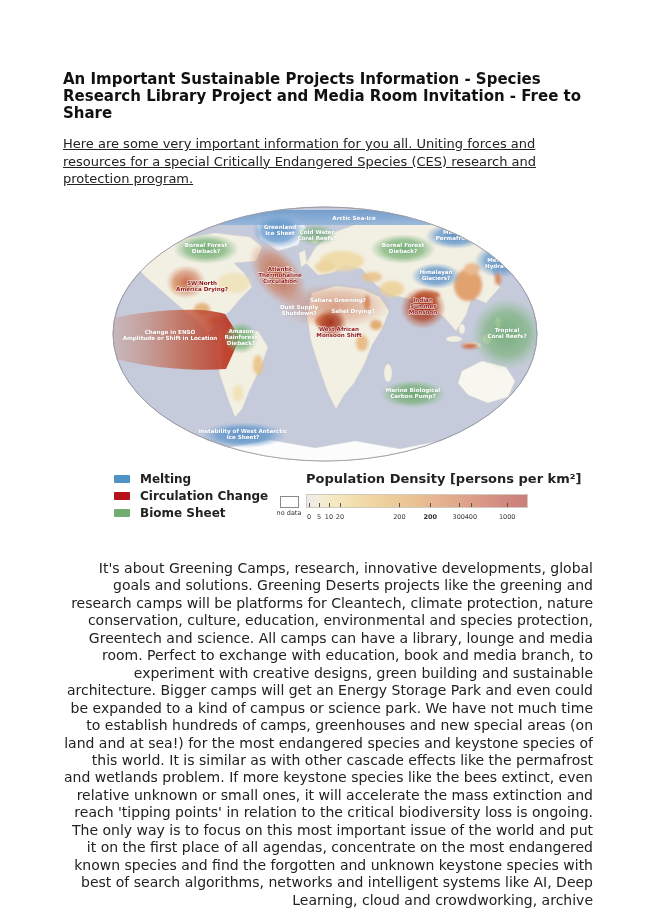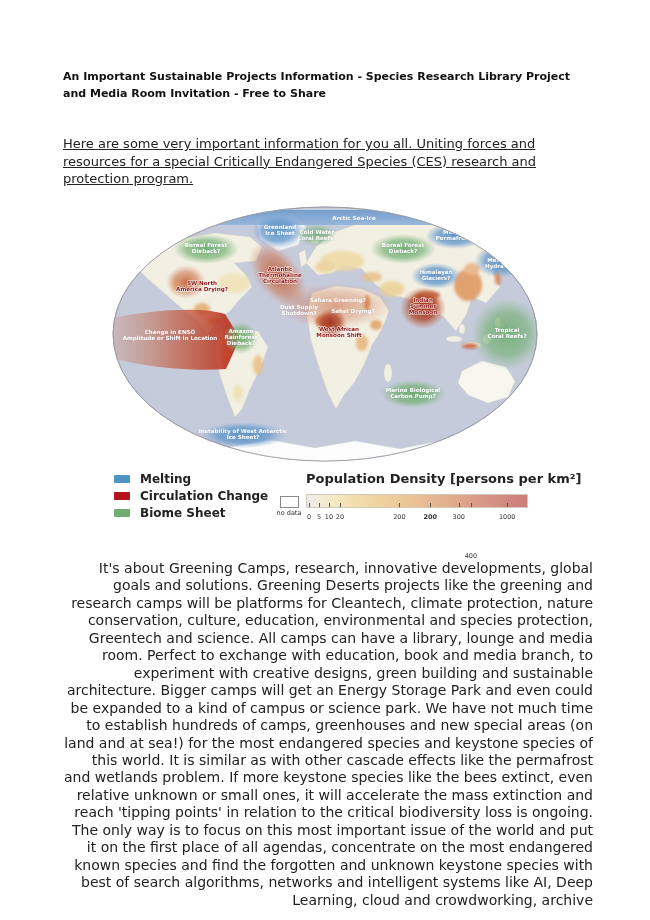--- a/index.html
+++ b/index.html
@@ -3,21 +3,21 @@
 <meta charset="utf-8">
 <style>
   html,body{margin:0;padding:0;}
   body{
     width:650px;height:920px;position:relative;background:#ffffff;
     font-family:"DejaVu Sans","Liberation Sans",sans-serif;color:#1a1a1a;
     overflow:hidden;
   }
   .doc-title{
     position:absolute;left:63px;top:61px;width:528px;
-    font-size:11px;font-weight:bold;line-height:17px;color:#111;
+    font-size:15px;font-weight:bold;line-height:17px;color:#111;
   }
   .intro-text{
     position:absolute;left:63px;top:122px;width:528px;
     font-size:13px;line-height:17.5px;color:#222;text-decoration:underline;
   }
   .map-figure{position:absolute;left:110px;top:203px;width:430px;}
   .map-svg{display:block;width:430px;height:262px;}
 
   
   .lbl{font-family:"DejaVu Sans",sans-serif;font-weight:bold;font-size:5.6px;text-anchor:middle;}
@@ -219,21 +219,21 @@
             <span class="density-tick-label" style="left: 10%;">10</span>
             <span class="density-tick" style="left: 15%;"></span>
             <span class="density-tick-label" style="left: 15%;">20</span>
             <span class="density-tick" style="left: 42%;"></span>
             <span class="density-tick-label" style="left: 42%;">200</span>
             <span class="density-tick" style="left: 56%;"></span>
             <span class="density-tick-label" style="left: 56%; font-weight: bold;">200</span>
             <span class="density-tick" style="left: 69%;"></span>
             <span class="density-tick-label" style="left: 69%;">300</span>
             <span class="density-tick" style="left: 74.5%;"></span>
-            <span class="density-tick-label" style="left: 74.5%; margin-top: 39px;">400</span>
+            <span class="density-tick-label" style="left: 74.5%;">400</span>
             <span class="density-tick" style="left: 91%;"></span>
             <span class="density-tick-label" style="left: 91%;">1000</span>
           </div>
       </div>
     </div>
   </div>
 </figure>
 
 <p class="body-text">It's about Greening Camps, research, innovative developments, global goals and solutions. Greening Deserts projects like the greening and research camps will be platforms for Cleantech, climate protection, nature conservation, culture, education, environmental and species protection, Greentech and science. All camps can have a library, lounge and media room. Perfect to exchange with education, book and media branch, to experiment with creative designs, green building and sustainable architecture. Bigger camps will get an Energy Storage Park and even could be expanded to a kind of campus or science park. We have not much time to establish hundreds of camps, greenhouses and new special areas (on land and at sea!) for the most endangered species and keystone species of this world. It is similar as with other cascade effects like the permafrost and wetlands problem. If more keystone species like the bees extinct, even relative unknown or small ones, it will accelerate the mass extinction and reach 'tipping points' in relation to the critical biodiversity loss is ongoing. The only way is to focus on this most important issue of the world and put it on the first place of all agendas, concentrate on the most endangered known species and find the forgotten and unknown keystone species with best of search algorithms, networks and intelligent systems like AI, Deep Learning, cloud and crowdworking, archive</p>
 

